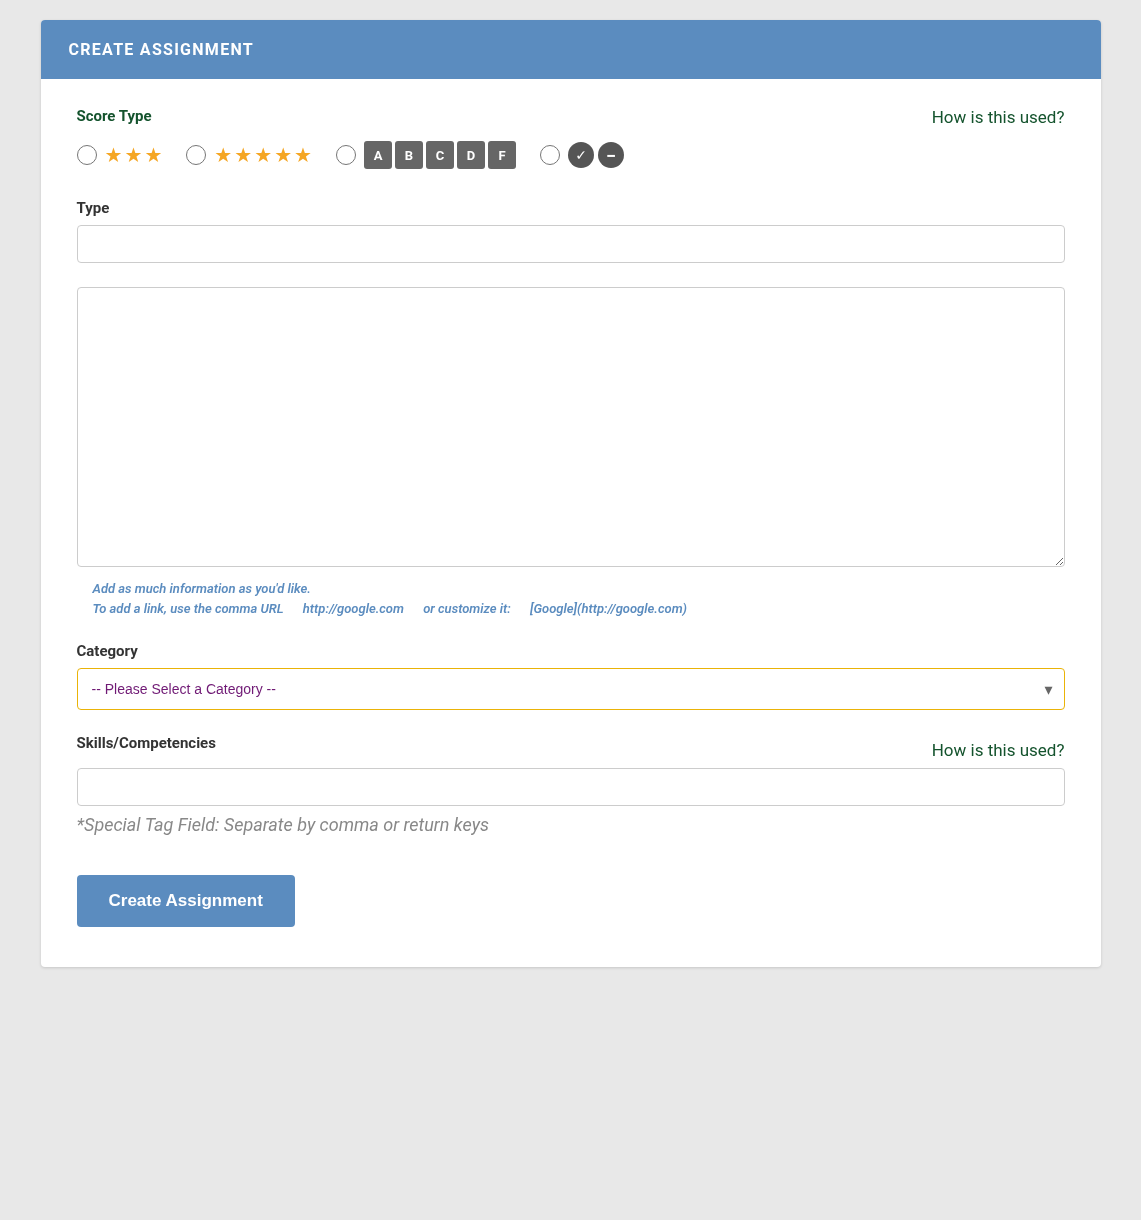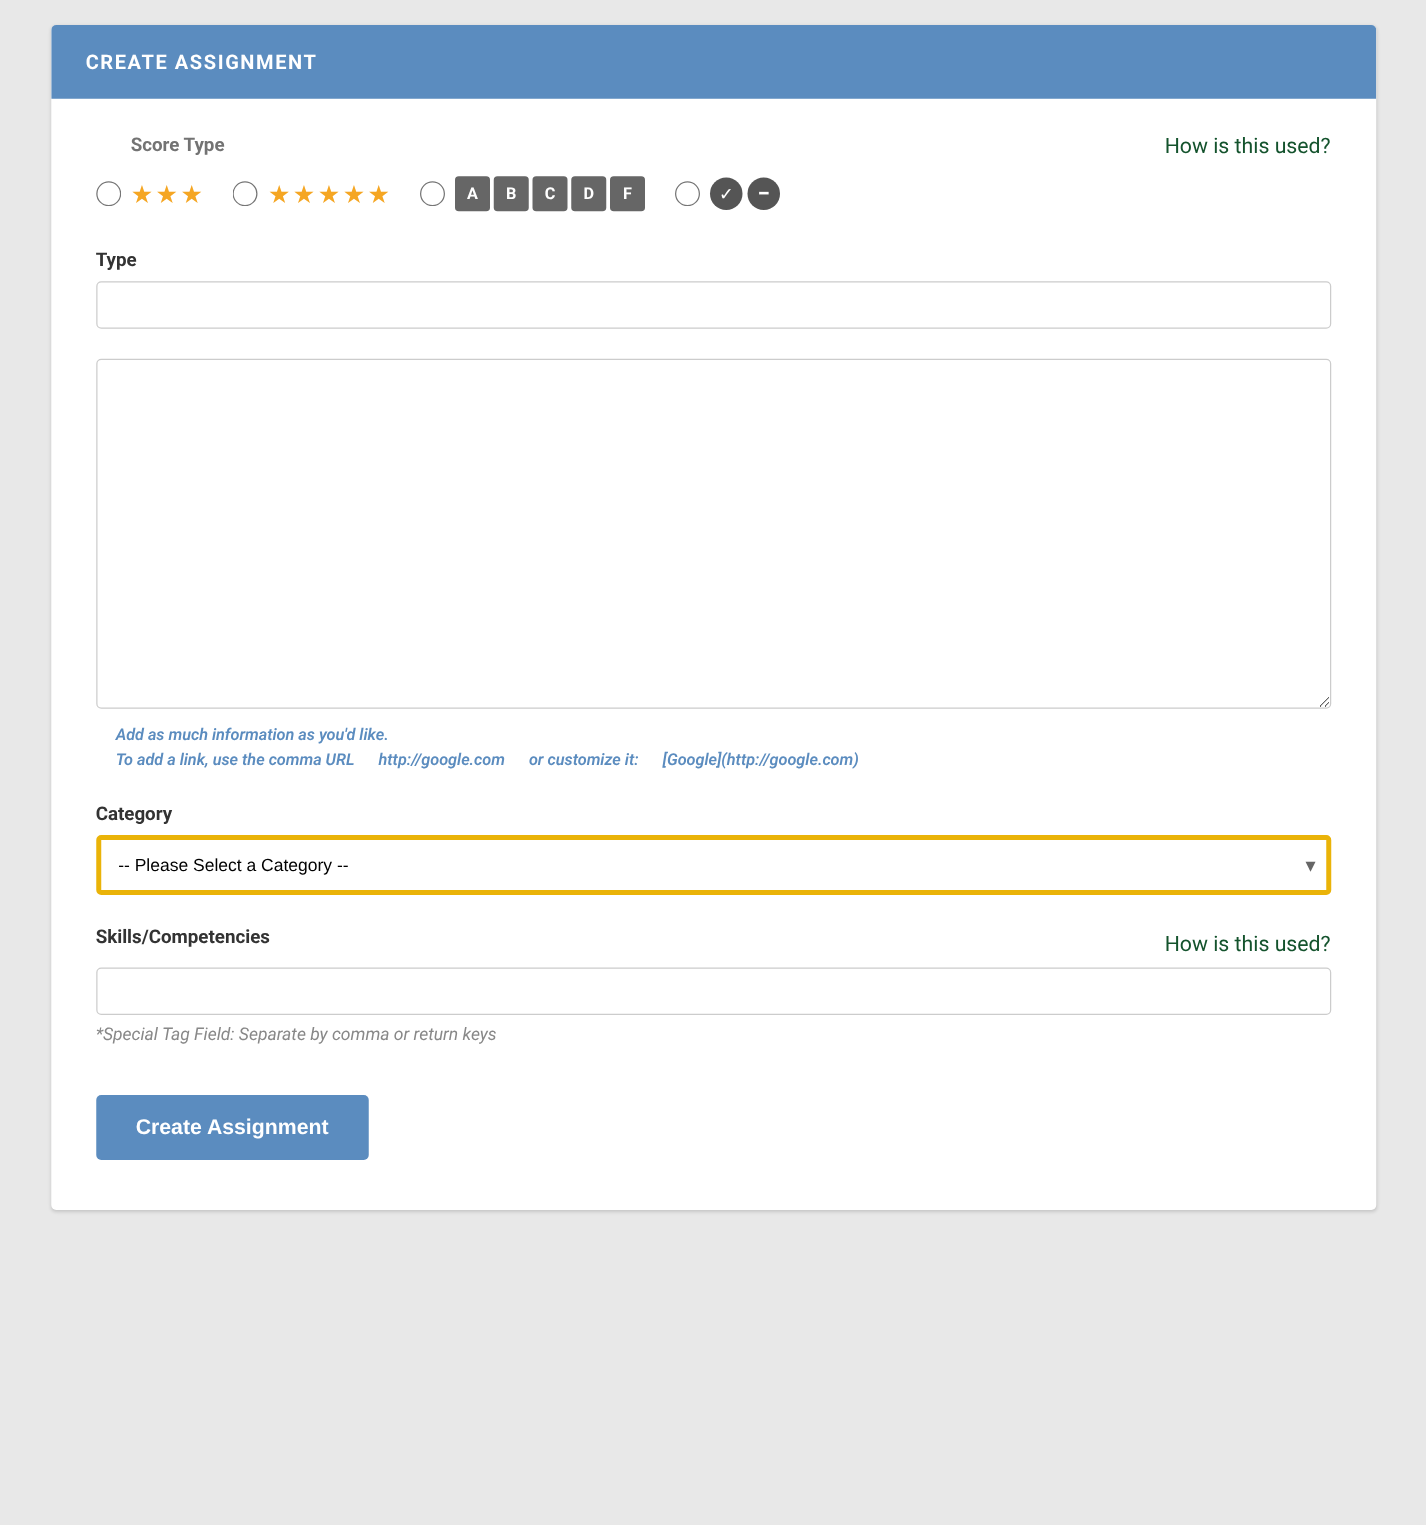--- a/index.html
+++ b/index.html
@@ -47,22 +47,21 @@
     .section-row {
       display: flex;
       justify-content: space-between;
       align-items: flex-start;
       margin-bottom: 14px;
     }
 
     .section-label {
       font-size: 15px;
       font-weight: 700;
-      color: #737373;
-      margin-left: 28px;
+      color: #14532d;
     }
 
     .how-used-link {
       font-size: 17px;
       color: #14532d;
       text-decoration: none;
       cursor: pointer;
     }
 
     .score-type-options {
@@ -201,24 +200,24 @@
     }
 
     
     .form-select-wrapper {
       position: relative;
     }
 
     .form-select {
       width: 100%;
       padding: 12px 36px 12px 14px;
-      border: 4px solid #eab308;
+      border: 1px solid #eab308;
       border-radius: 4px;
       font-size: 14px;
-      color: #000000;
+      color: #701a75;
       background: #fff;
       appearance: none;
       -webkit-appearance: none;
       cursor: pointer;
       outline: none;
     }
 
     .select-arrow {
       position: absolute;
       right: 12px;
@@ -232,21 +231,21 @@
     
     .skills-section-row {
       display: flex;
       justify-content: space-between;
       align-items: flex-end;
       margin-bottom: 8px;
     }
 
     .special-tag-help {
       margin-top: 8px;
-      font-size: 14px;
+      font-size: 18px;
       color: #888;
       font-style: italic;
     }
 
     
     .create-btn {
       background: #5b8cbf;
       color: #fff;
       border: none;
       padding: 16px 32px;

